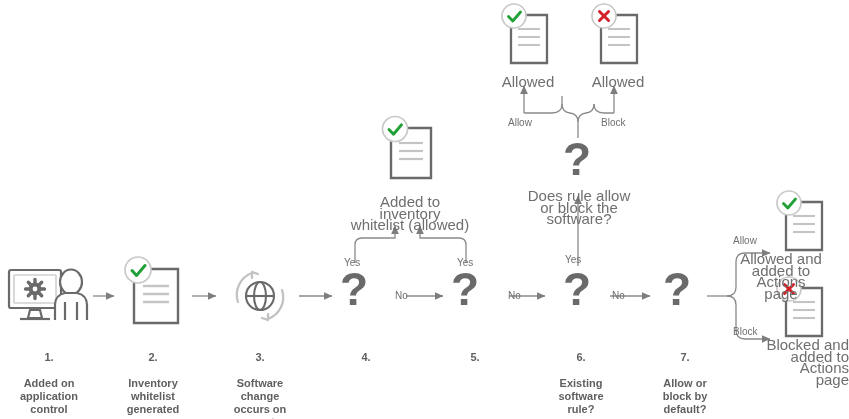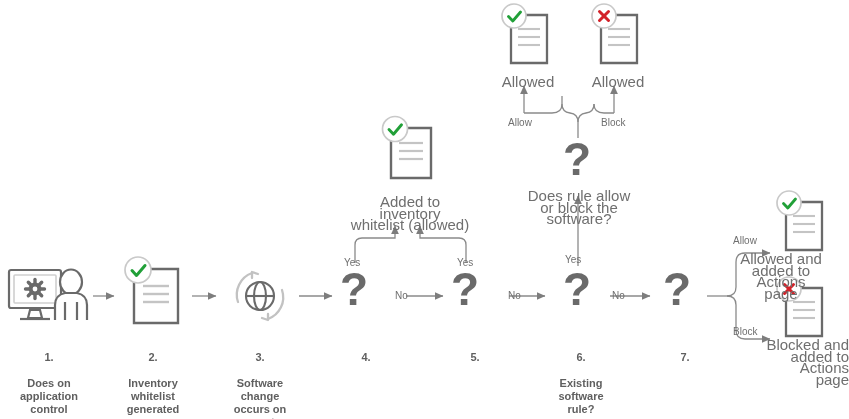--- a/index.html
+++ b/index.html
@@ -196,21 +196,21 @@
   </svg>
 
   <div class="qmark" style="left:340px;top:266px;">?</div>
   <div class="qmark" style="left:451px;top:266px;">?</div>
   <div class="qmark" style="left:563px;top:266px;">?</div>
   <div class="qmark" style="left:663px;top:266px;">?</div>
   <div class="qmark" style="left:563px;top:136px;">?</div>
 
   <div class="caption" style="left:0px;top:338px;width:98px;">
     <span class="num">1.</span>
-    <span>Does on
+    <span>Added on
 application
 control</span>
   </div>
   <div class="caption" style="left:104px;top:338px;width:98px;">
     <span class="num">2.</span>
     <span>Inventory
 whitelist
 generated</span>
   </div>
   <div class="caption" style="left:211px;top:338px;width:98px;">
@@ -227,20 +227,23 @@
     <span class="num">5.</span>
   </div>
   <div class="caption" style="left:534px;top:338px;width:94px;">
     <span class="num">6.</span>
     <span>Existing
 software
 rule?</span>
   </div>
   <div class="caption" style="left:638px;top:338px;width:94px;">
     <span class="num">7.</span>
+    <span>Allow or
+block by
+default?</span>
   </div>
 
   <div class="small-cap" style="left:526px;top:190px;width:106px;">Does rule allow
 or block the
 software?</div>
   <div class="small-cap" style="left:349px;top:196px;width:122px;">Added to inventory
 whitelist (allowed)</div>
   <div class="small-cap" style="left:493px;top:76px;width:70px;">Allowed</div>
   <div class="small-cap" style="left:583px;top:76px;width:70px;">Allowed</div>
   <div class="small-cap" style="left:739px;top:253px;width:84px;">Allowed and

